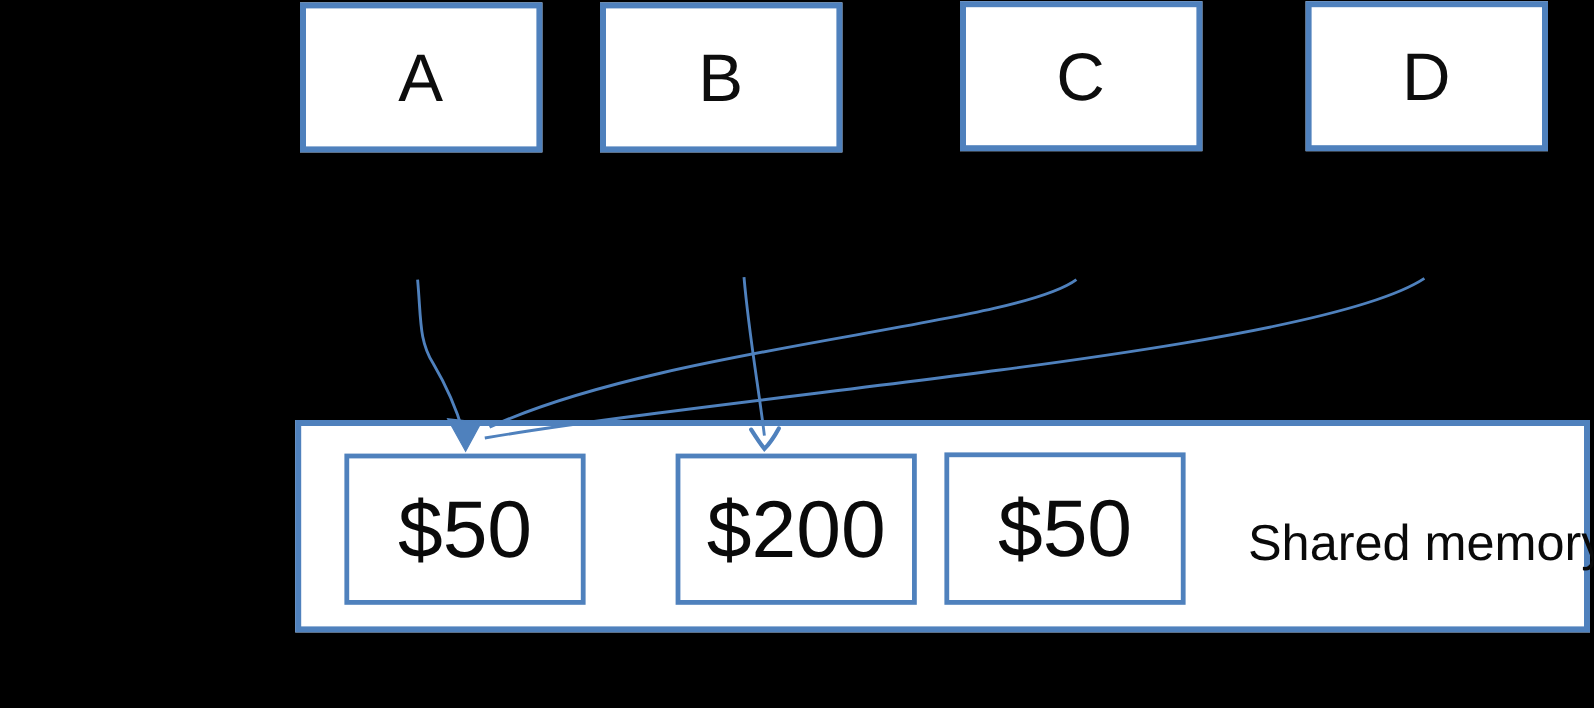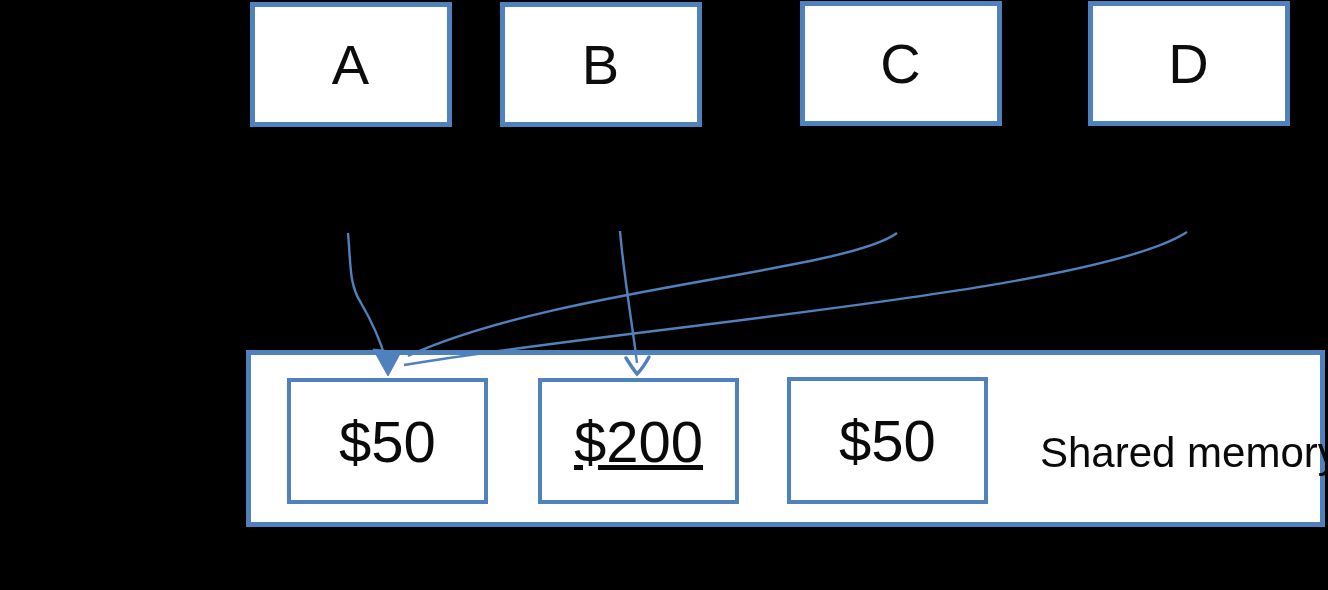--- a/index.html
+++ b/index.html
@@ -49,25 +49,25 @@
     position: absolute;
     top: 378px;
     width: 201px;
     height: 126px;
     box-sizing: border-box;
     background: #ffffff;
     border: 4px solid #4f81bd;
     display: flex;
     align-items: center;
     justify-content: center;
-    font-size: 58px;
+    font-size: 67px;
     color: #0a0a0a;
   }
   #slot-1 { left: 287px; }
-  #slot-2 { left: 538px; text-decoration: underline; }
+  #slot-2 { left: 563px; }
   #slot-3 { left: 787px; top: 377px; height: 127px; }
 
   #shared-memory-label {
     position: absolute;
     left: 1040px;
     top: 429px;
     width: 292px;
     text-align: center;
     font-size: 42px;
     color: #0a0a0a;

